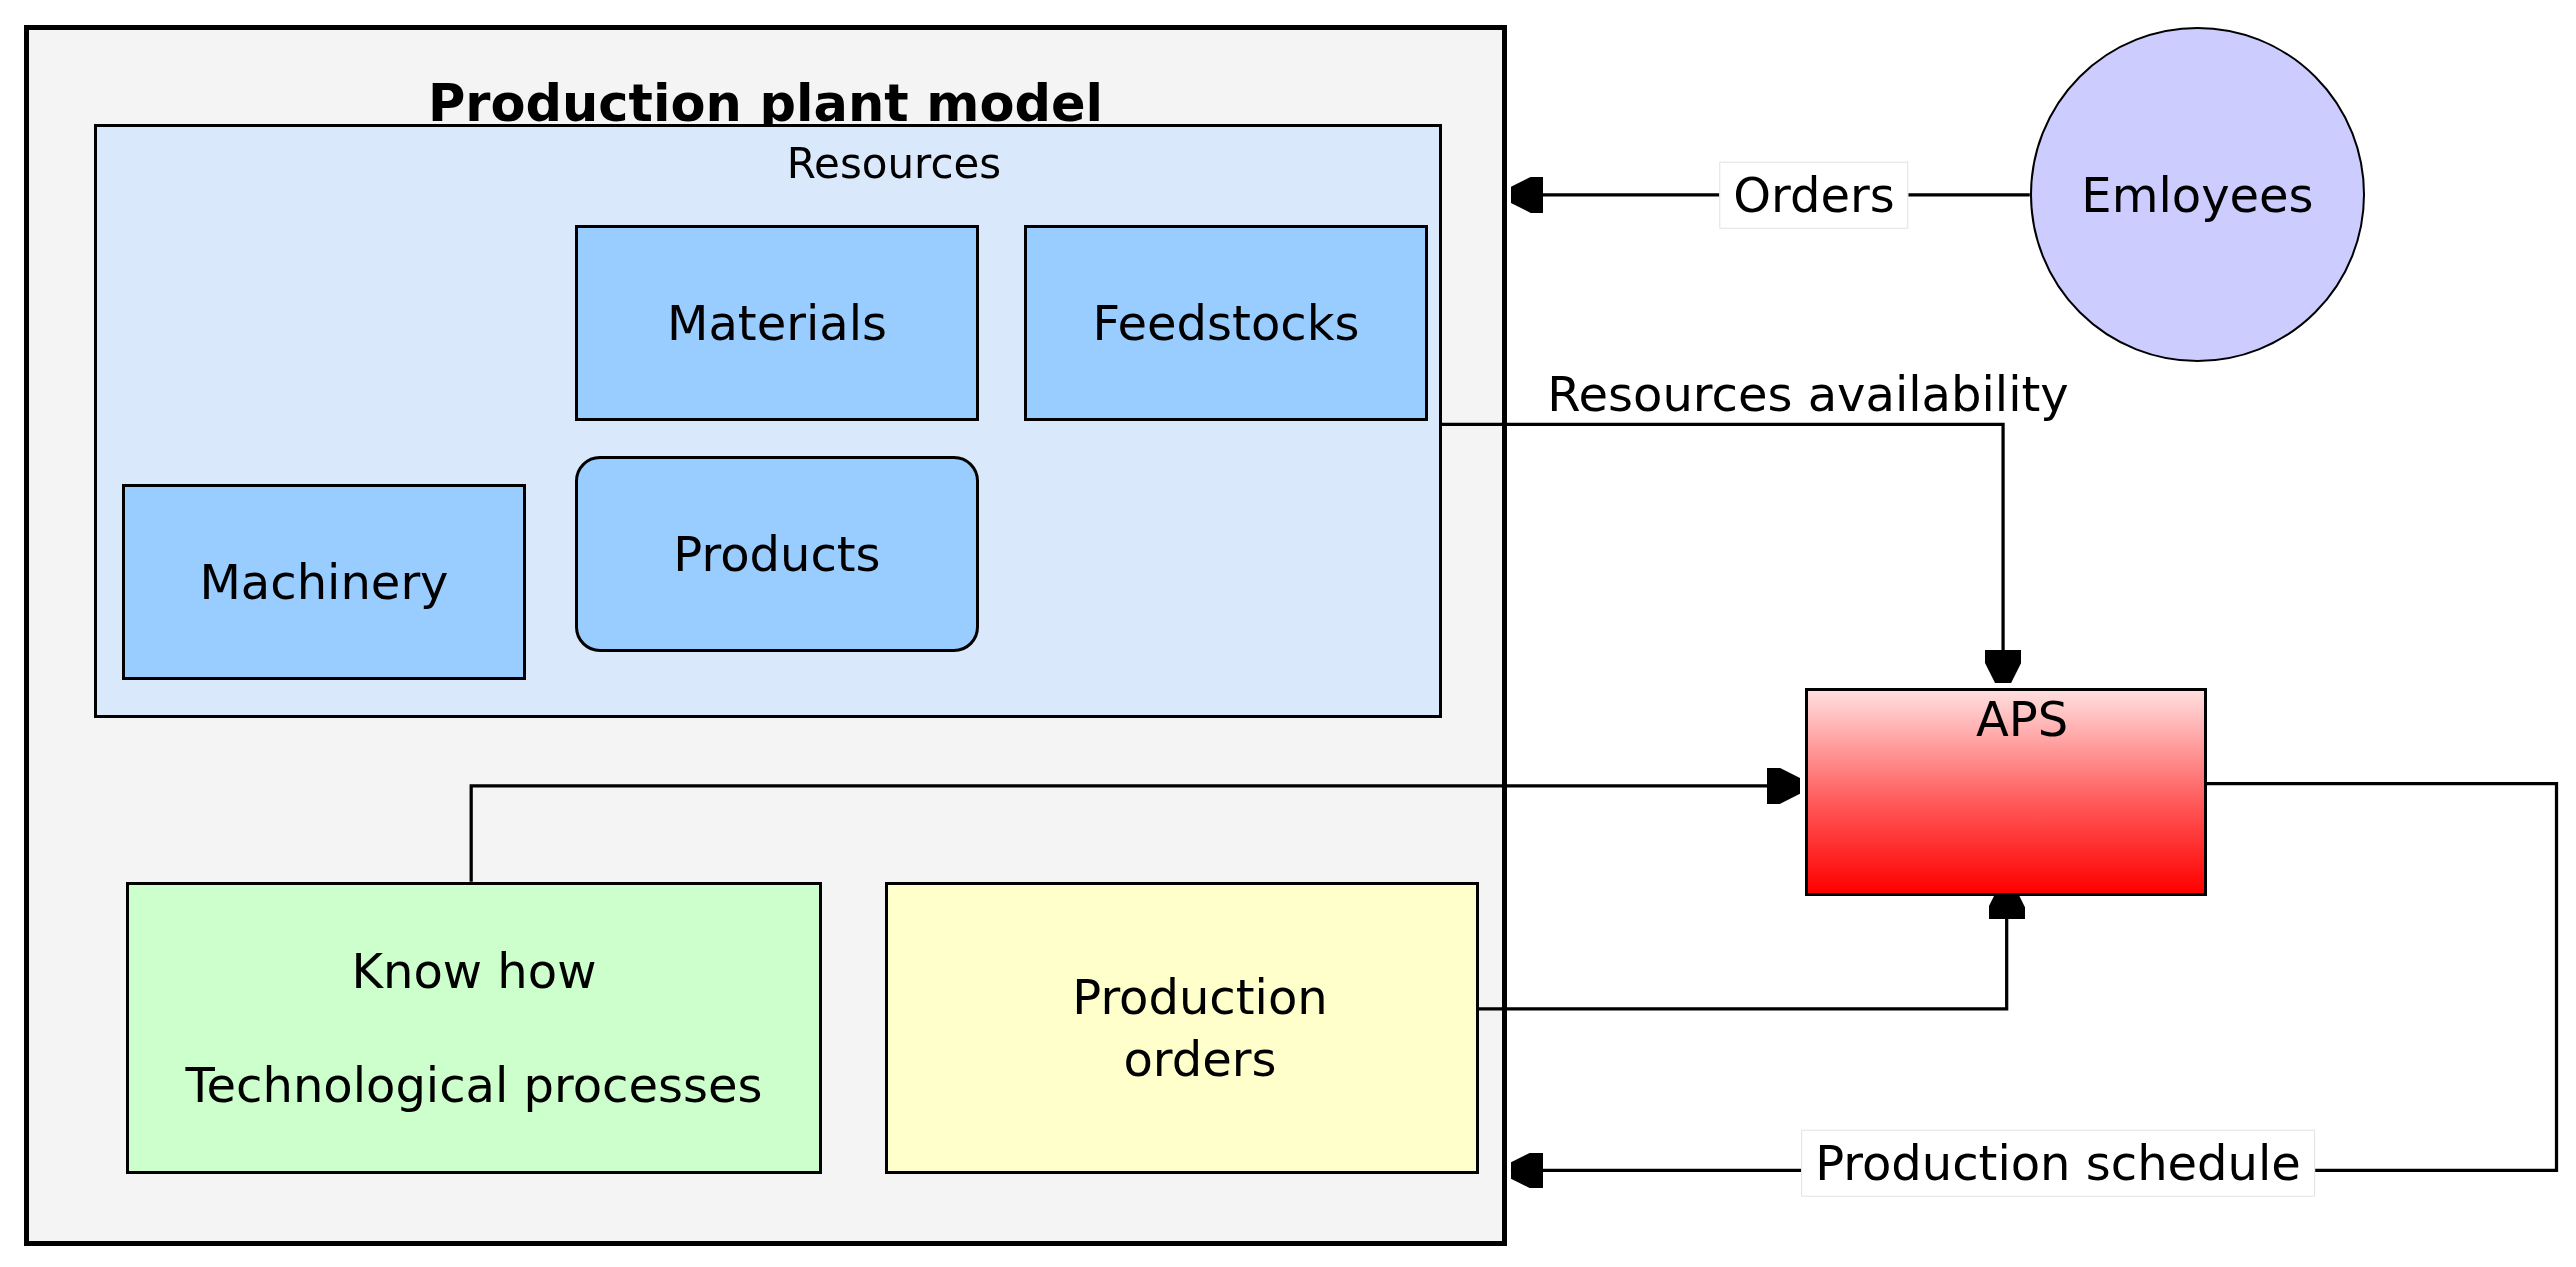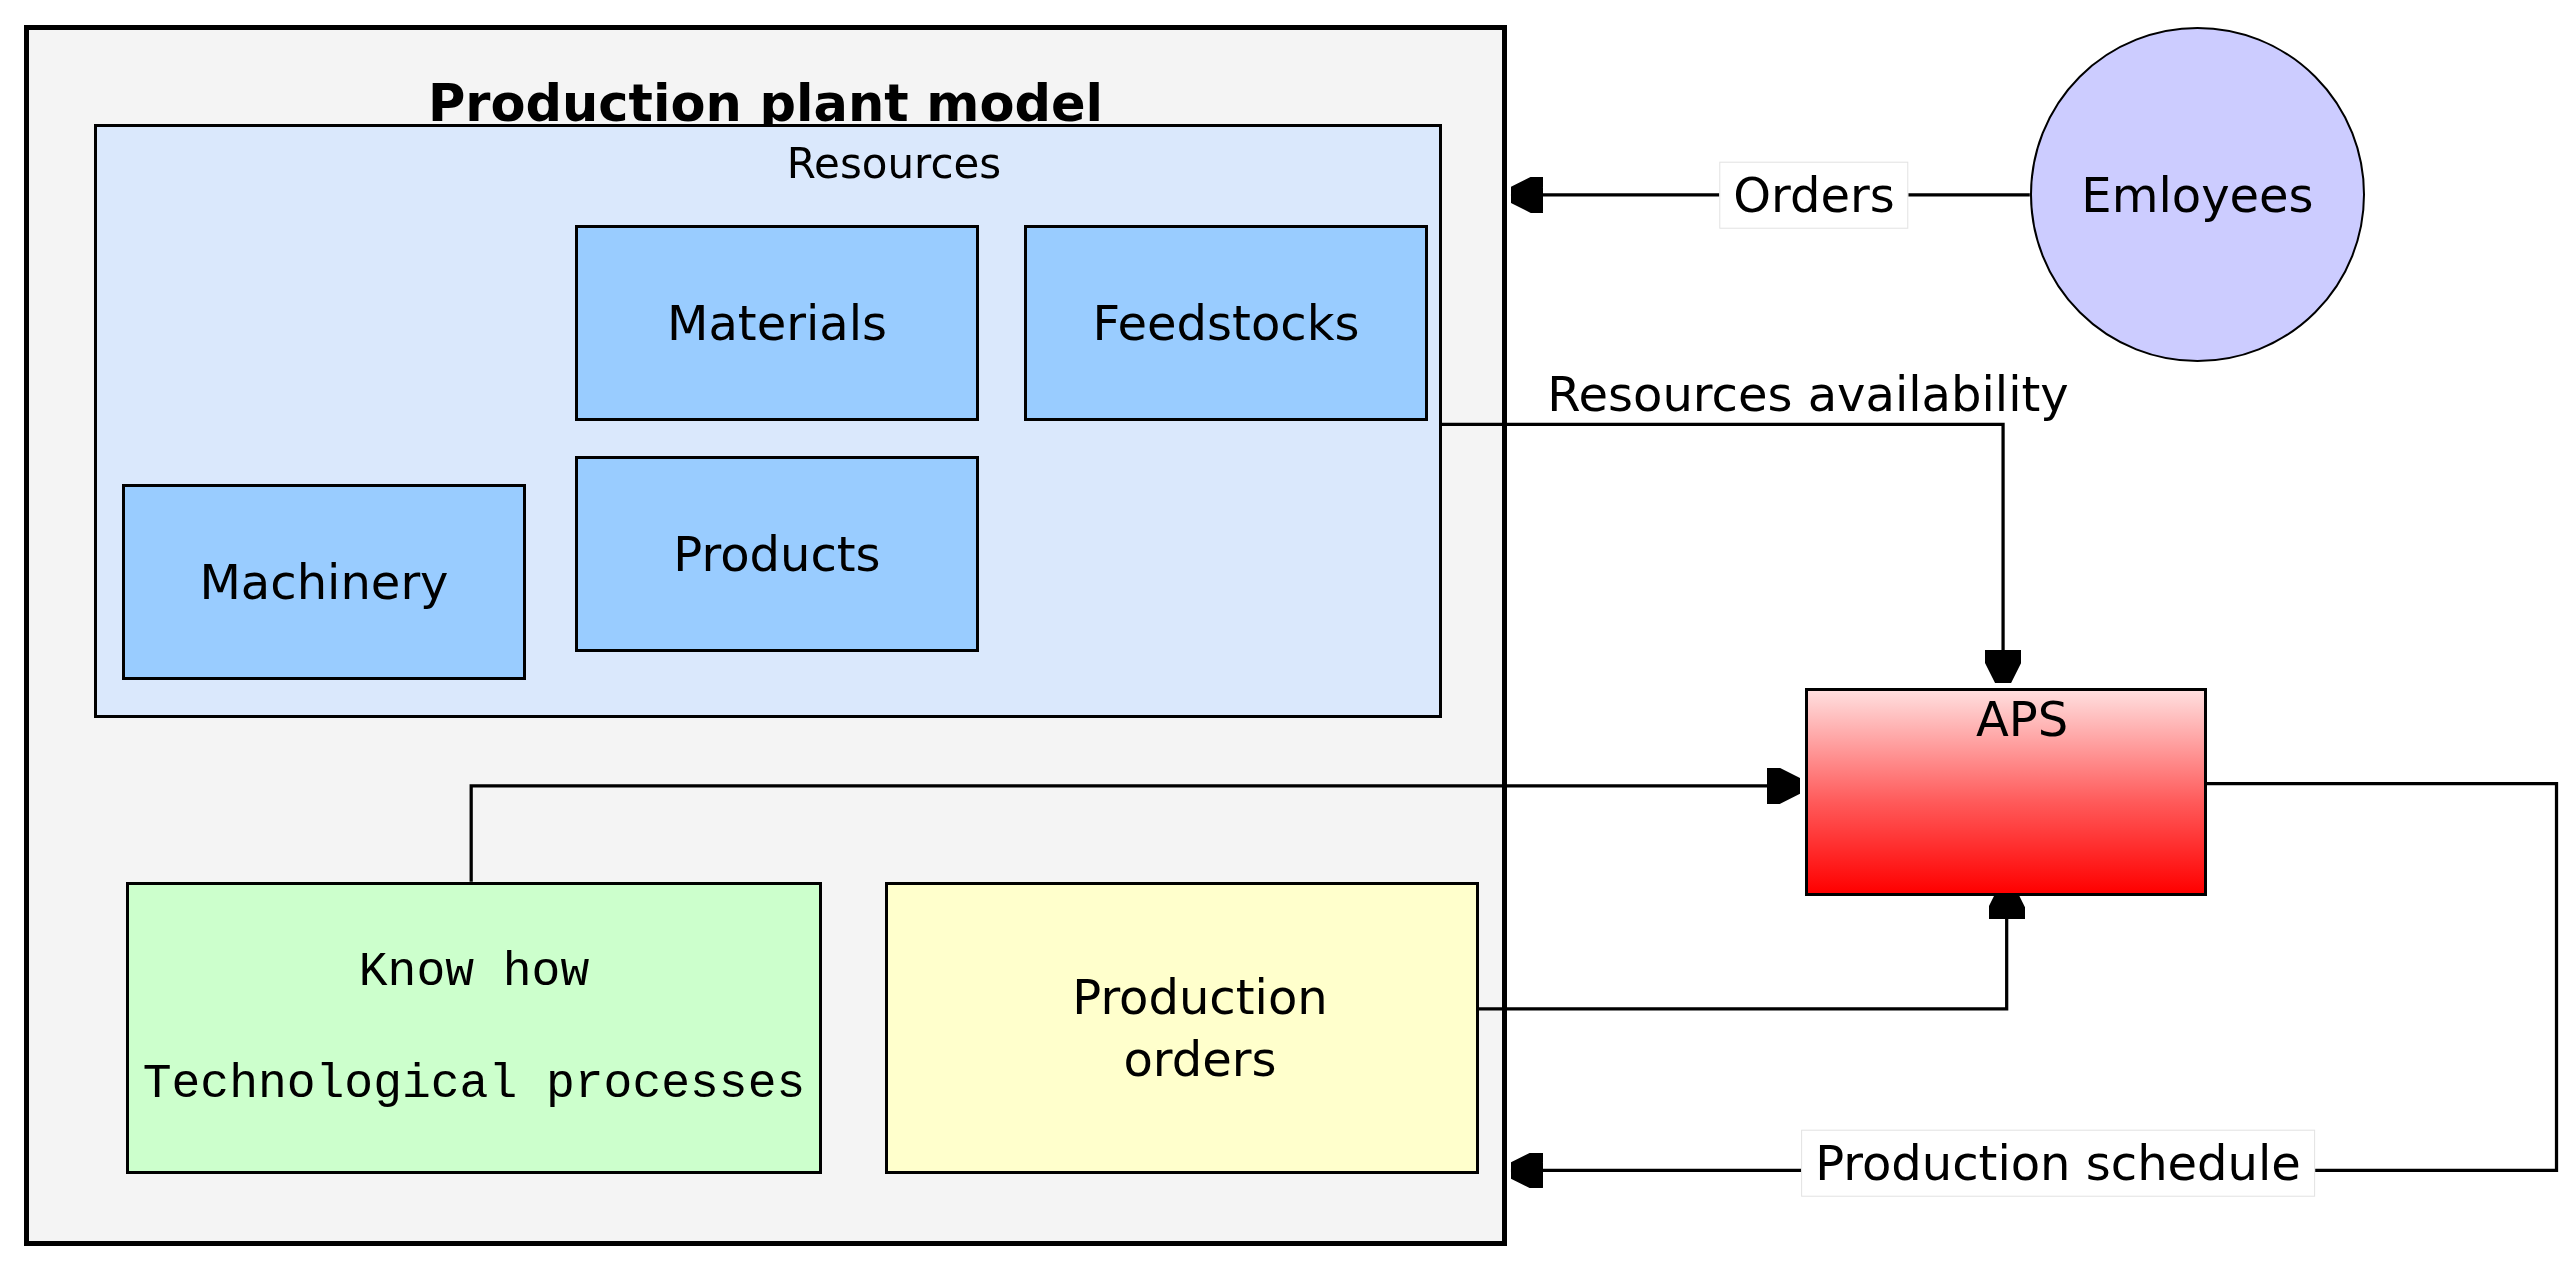--- a/index.html
+++ b/index.html
@@ -47,33 +47,32 @@
     border: 3.6px solid #000000;
     display: flex; align-items: center; justify-content: center;
     font-size: 48px;
     color: #000000;
     text-align: center;
   }
   .pos-emloyees   { left: 122px;  top: 225px; }
   .pos-materials  { left: 575px;  top: 225px; }
   .pos-feedstocks { left: 1024px; top: 225px; }
   .pos-machinery  { left: 122px;  top: 484px; text-align: center; }
-  .pos-products   { left: 575px;  top: 456px; }
+  .pos-products   { left: 575px;  top: 456px; border-radius: 25px; }
 
   .knowhow-box {
     left: 126px; top: 882px; width: 696px; height: 292px;
     background: #ccffcc;
     border: 3.6px solid #000000;
     display: flex; flex-direction: column;
     align-items: center; justify-content: center;
     gap: 58px;
     font-size: 48px;
     color: #000000;
     text-align: center;
-    font-family: Liberation Mono, monospace;
   }
   .prodorders-box {
     left: 885px; top: 882px; width: 594px; height: 292px;
     background: #ffffcc;
     border: 3.6px solid #000000;
     display: flex; flex-direction: column;
     align-items: center; justify-content: center;
     line-height: 1.3;
     font-size: 48px;
     color: #000000;

